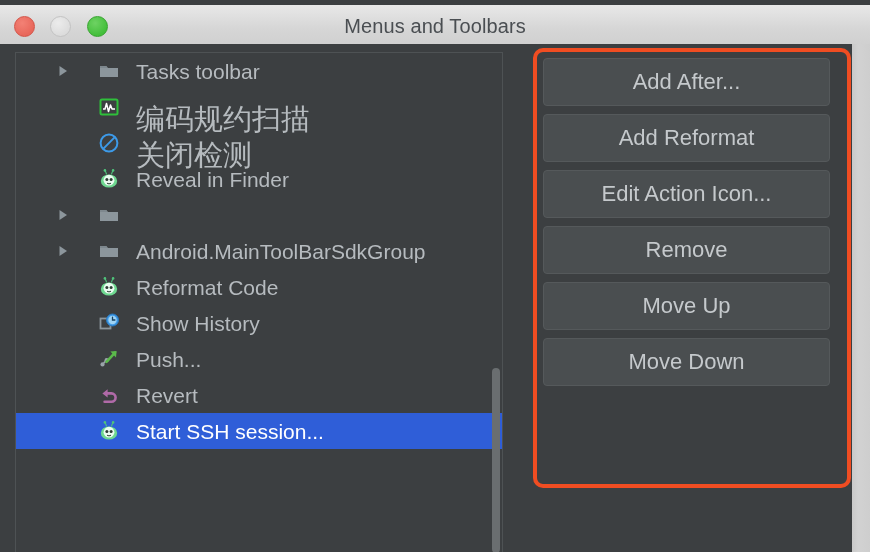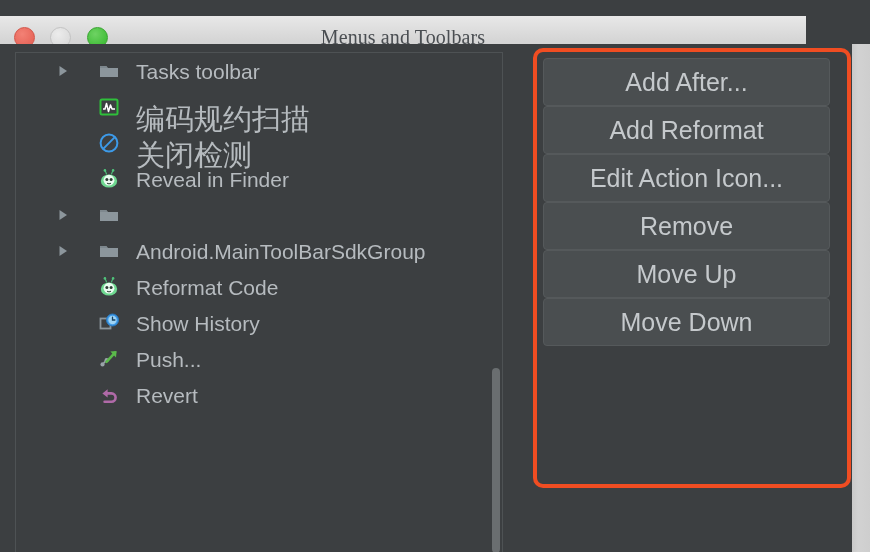--- a/index.html
+++ b/index.html
@@ -19,27 +19,26 @@
     position: relative;
     width: 870px;
     height: 552px;
     background: #3c3f41;
     overflow: hidden;
   }
 
   
   #titlebar {
     position: absolute;
-    left: 0; top: 16px;
-    width: 806px;
+    left: 0; top: 5px;
+    width: 870px;
     height: 44px;
     background: linear-gradient(to bottom, #e8e8e8 0%, #d6d6d6 55%, #cfcfcf 100%);
     border-bottom: 1px solid #b4b4b4;
     box-sizing: border-box;
-    font-family: Liberation Serif, serif;
   }
   #title-text {
     position: absolute;
     left: 0; right: 0;
     top: 10px;
     text-align: center;
     font-size: 20px;
     color: #4a4e52;
     letter-spacing: 0.1px;
   }
@@ -175,27 +174,27 @@
   }
   #btn-stack {
     position: absolute;
     left: 543px; top: 14px;
     width: 287px;
   }
   .action-btn {
     display: block;
     width: 287px;
     height: 48px;
-    margin-bottom: 0;
+    margin-bottom: 8px;
     background: #4a4e50;
     border: 1px solid #55595b;
     border-radius: 4px;
     color: #c5c9cc;
     font-family: "Liberation Sans", "DejaVu Sans", sans-serif;
-    font-size: 25px;
+    font-size: 22px;
     text-align: center;
     line-height: 46px;
     box-sizing: border-box;
     cursor: default;
     padding: 0;
   }
 </style>
 </head>
 <body>
 
@@ -328,20 +327,36 @@
           </div>
           <div class="row">
             <span class="row-icon">
               <svg width="22" height="22" viewBox="0 0 22 22">
                 <path d="M9.6 5.2 L4.4 9.4 L9.6 13.6 Z" fill="#b06aa8"></path>
                 <path d="M7.4 9.4 H13.4 a4.2 4.2 0 0 1 0 8.4 H6.6" fill="none" stroke="#b06aa8" stroke-width="2.6" stroke-linecap="round"></path>
               </svg>
             </span>
             <span class="row-label">Revert</span>
           </div>
+          <div class="row selected">
+            <span class="row-icon">
+              <svg width="22" height="22" viewBox="0 0 22 22">
+                <path d="M7.2 2.6 L8.6 6.4" stroke="#4fc37a" stroke-width="1.2" fill="none"></path>
+                <path d="M14.8 2.6 L13.4 6.4" stroke="#4fc37a" stroke-width="1.2" fill="none"></path>
+                <circle cx="6.9" cy="2.4" r="1.3" fill="#4fc37a"></circle>
+                <circle cx="15.1" cy="2.4" r="1.3" fill="#4fc37a"></circle>
+                <ellipse cx="11" cy="13" rx="8.2" ry="6.6" fill="#6ed890"></ellipse>
+                <ellipse cx="11" cy="12.2" rx="5.4" ry="5.4" fill="#eafbf0"></ellipse>
+                <circle cx="8.9" cy="11.4" r="1.5" fill="#2c3b32"></circle>
+                <circle cx="13.1" cy="11.4" r="1.5" fill="#2c3b32"></circle>
+                <path d="M9 15.2 q2 1.4 4 0" stroke="#2c3b32" stroke-width="1" fill="none"></path>
+              </svg>
+            </span>
+            <span class="row-label">Start SSH session...</span>
+          </div>
         </div>
 
       <div id="tree-scrollbar">
         <div id="tree-scroll-thumb"></div>
       </div>
     </div>
 
     <div id="btn-stack">
         <button class="action-btn">Add After...</button>
         <button class="action-btn">Add Reformat</button>

